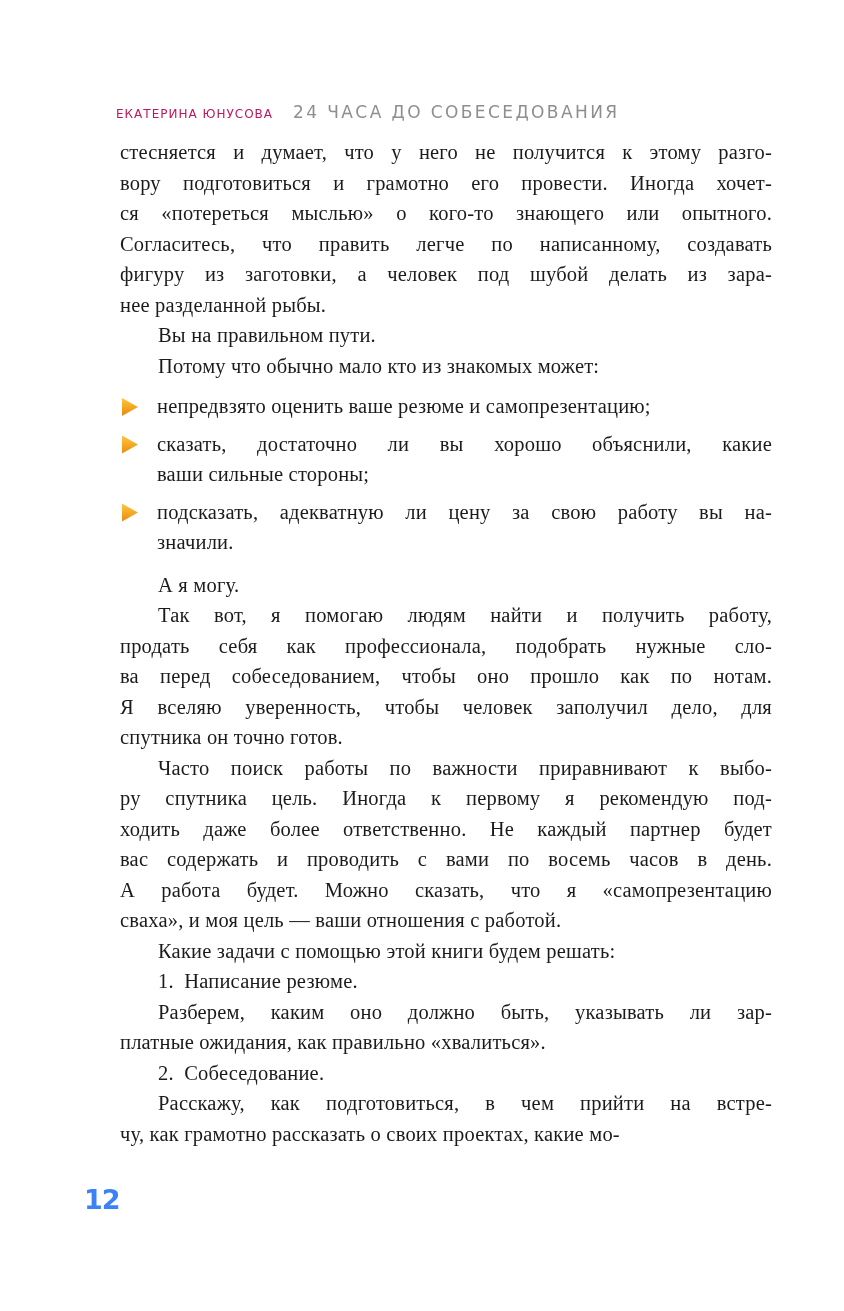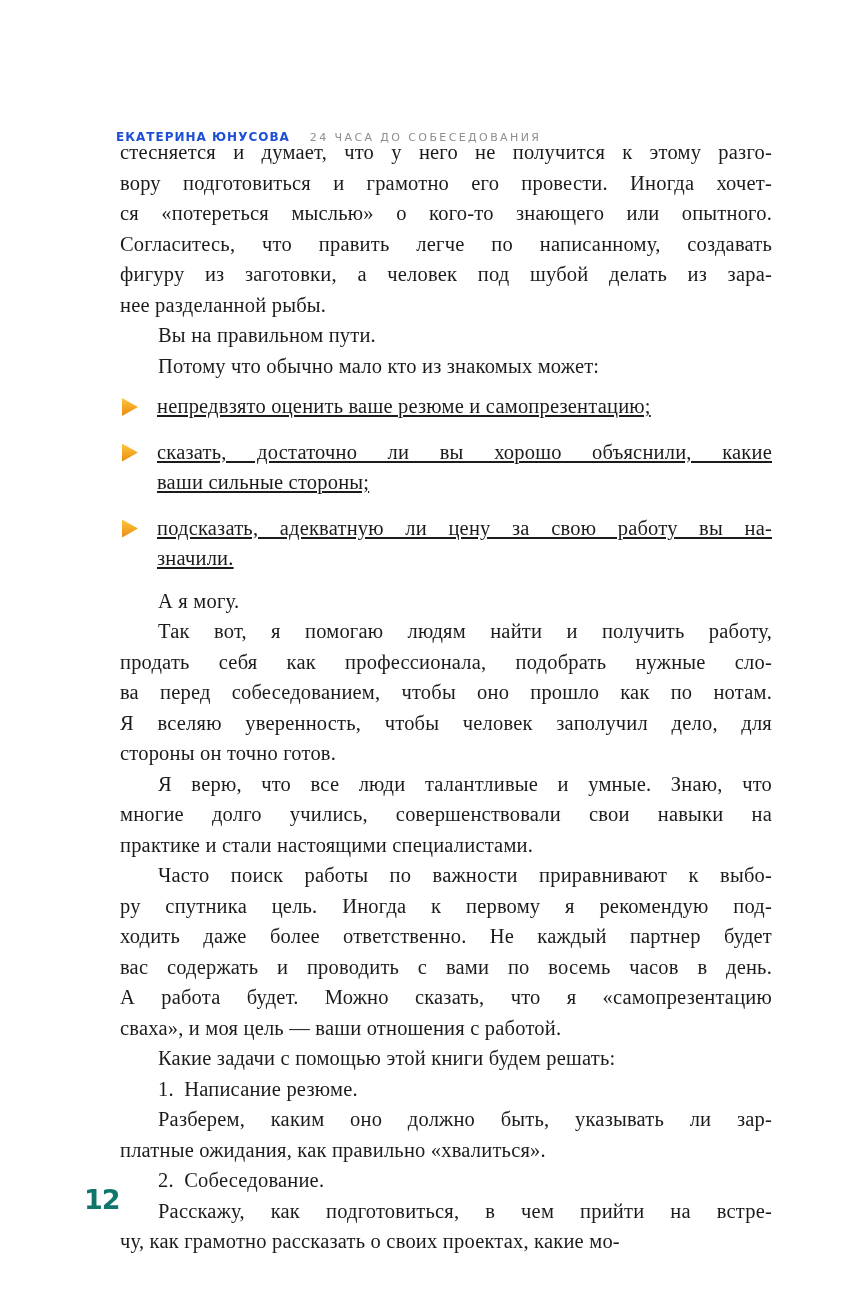--- a/index.html
+++ b/index.html
@@ -18,27 +18,26 @@
     left:116px;
     right:80px;
     display:flex;
     align-items:baseline;
     gap:20px;
     font-family:"DejaVu Sans", sans-serif;
     white-space:nowrap;
   }
   .author{
     font-size:12px;
-    font-weight:bold;
+    font-weight:normal;
     letter-spacing:1px;
-    color:#1d4ed8;
-    margin-top:28px;
+    color:#be185d;
   }
   .booktitle{
-    font-size:11px;
+    font-size:17px;
     letter-spacing:2.4px;
     color:#8e8e8e;
   }
   .body-text{
     position:absolute;
     top:137px;
     left:120px;
     width:652px;
     font-size:20.5px;
     line-height:30.5px;
@@ -48,43 +47,42 @@
   .just{
     text-align:justify;
     text-align-last:justify;
   }
   .para.indent .line:first-child{
     text-indent:38px;
   }
   .bullet-item{
     position:relative;
     padding-left:37px;
-    margin:15px 0;
-    text-decoration:underline;
+    margin:7px 0;
   }
   .bullet-list-start{margin-top:10px;}
   .bullet-list-end{margin-bottom:12px;}
   .arrow{
     position:absolute;
     left:2px;
     top:7px;
     width:16px;
     height:18px;
     display:inline-block;
     background:linear-gradient(180deg,#ffc63e 0%,#f3a523 55%,#e8880f 100%);
     clip-path:polygon(0 0,100% 50%,0 100%);
   }
   .pagenum{
     position:absolute;
     left:84px;
     top:1184px;
     font-family:"DejaVu Sans", sans-serif;
     font-weight:bold;
     font-size:27px;
-    color:#0f766e;
+    color:#3b82f6;
     letter-spacing:-1px;
   }
 </style>
 </head>
 <body>
 
 <div class="page">
 
   <div class="running-head">
     <span class="author">ЕКАТЕРИНА ЮНУСОВА</span>
@@ -127,26 +125,21 @@
         </div>
       </div>
       <div class="para indent">
         <div class="line">А я могу.</div>
       </div>
       <div class="para indent">
         <div class="line just">Так вот, я помогаю людям найти и получить работу,</div>
         <div class="line just">продать себя как профессионала, подобрать нужные сло-</div>
         <div class="line just">ва перед собеседованием, чтобы оно прошло как по нотам.</div>
         <div class="line just">Я вселяю уверенность, чтобы человек заполучил дело, для</div>
-        <div class="line">стороны он точно готов.</div>
-      </div>
-      <div class="para indent">
-        <div class="line just">Я верю, что все люди талантливые и умные. Знаю, что</div>
-        <div class="line just">многие долго учились, совершенствовали свои навыки на</div>
-        <div class="line">практике и стали настоящими специалистами.</div>
+        <div class="line">спутника он точно готов.</div>
       </div>
       <div class="para indent">
         <div class="line just">Часто поиск работы по важности приравнивают к выбо-</div>
         <div class="line just">ру спутника цель. Иногда к первому я рекомендую под-</div>
         <div class="line just">ходить даже более ответственно. Не каждый партнер будет</div>
         <div class="line just">вас содержать и проводить с вами по восемь часов в день.</div>
         <div class="line just">А работа будет. Можно сказать, что я «самопрезентацию</div>
         <div class="line">сваха», и моя цель — ваши отношения с работой.</div>
       </div>
       <div class="para indent">

